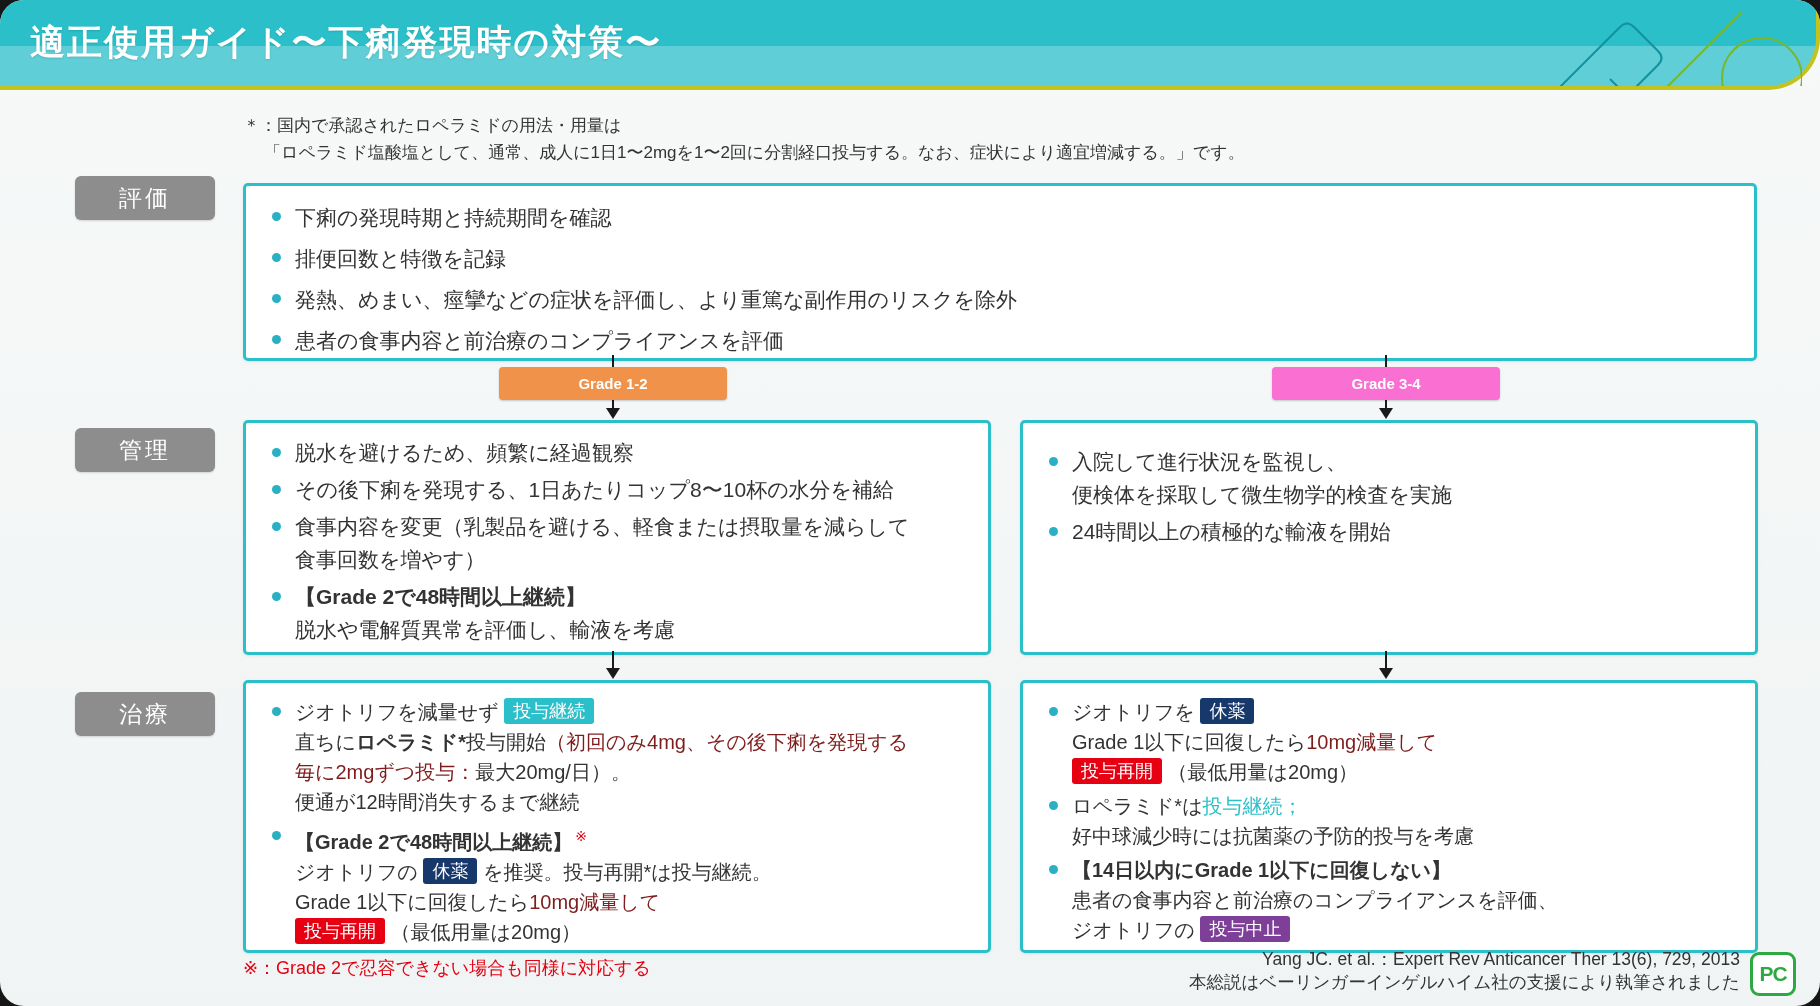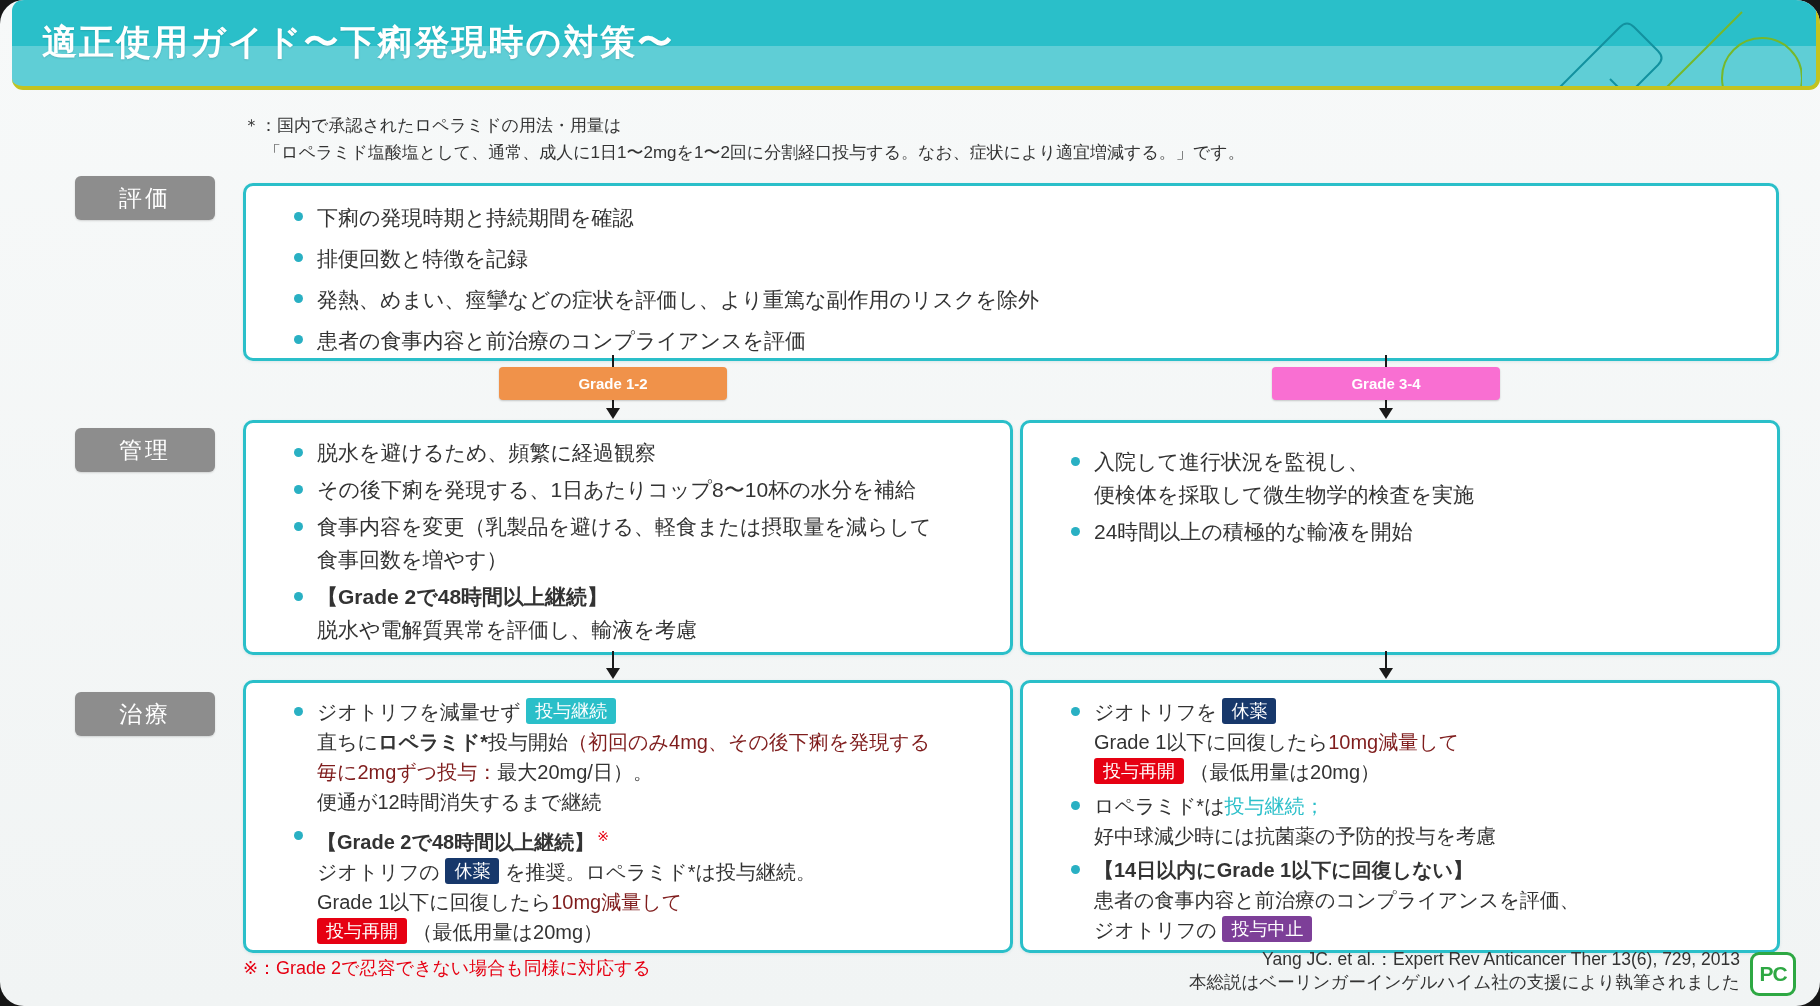--- a/index.html
+++ b/index.html
@@ -4,44 +4,43 @@
 <style>
   html,body{margin:0;padding:0;background:#161616;}
   .page{
     position:relative;width:1820px;height:1006px;margin:0 auto;
     background:linear-gradient(180deg,#f7f9f9 0%,#f1f4f4 100%);
     border-radius:24px;overflow:hidden;
     font-family:"Liberation Sans","DejaVu Sans",sans-serif;color:#333;
   }
   
   .header{
-    position:absolute;left:12px;top:0;right:0;height:86px;
+    position:absolute;left:0;top:0;right:0;height:86px;
     background:linear-gradient(180deg,#2abfc9 0%,#2abfc9 54%,#5fced6 54%,#5fced6 100%);
     border-bottom:4px solid #c2c31f;border-right:4px solid #c2c31f;
     border-bottom-right-radius:52px;
-    border-radius:11px;
   }
   .header h1{
     margin:0;position:absolute;left:30px;top:18px;
     font-size:35px;line-height:48px;font-weight:bold;color:#ffffff;letter-spacing:2px;
     text-shadow:0 1px 2px rgba(0,0,0,0.12);
   }
   .header-decor{position:absolute;right:14px;top:0;width:310px;height:86px;}
   
   .note{position:absolute;left:243px;top:112px;font-size:17px;line-height:27px;color:#333;}
   .note .indent{padding-left:21px;}
   
   .stage-label{
     position:absolute;left:75px;width:140px;height:44px;background:#8d8d8d;border-radius:6px;
     color:#fff;font-size:23px;letter-spacing:3px;display:flex;align-items:center;justify-content:center;
     box-shadow:0 1px 2px rgba(0,0,0,0.15);
   }
   #label-eval{top:176px;} #label-mgmt{top:428px;} #label-treat{top:692px;}
   
-  .cbox{position:absolute;background:#ffffff;border:3px solid #2abfc9;border-radius:10px;box-shadow:0 1px 3px rgba(40,120,130,0.12);padding-left:22px;}
+  .cbox{position:absolute;background:#ffffff;border:3px solid #2abfc9;border-radius:5px;box-shadow:0 1px 3px rgba(40,120,130,0.12);}
   #eval-box{left:243px;top:183px;width:1508px;height:172px;}
   #mgmt-left{left:243px;top:420px;width:742px;height:229px;}
   #mgmt-right{left:1020px;top:420px;width:732px;height:229px;}
   #treat-left{left:243px;top:680px;width:742px;height:267px;}
   #treat-right{left:1020px;top:680px;width:732px;height:267px;}
   .bullets{padding:13px 20px 0 26px;}
   .bullet{display:flex;margin-bottom:4px;}
   .dot{flex:0 0 9px;width:9px;height:9px;border-radius:50%;background:#29b0c3;margin:13px 14px 0 0;}
   .btext{font-size:21px;line-height:36px;color:#333;}
   .line{white-space:nowrap;}
@@ -199,21 +198,21 @@
           <div class="line">便通が12時間消失するまで継続</div>
         </div>
       </div>
       <div class="bullet">
         <span class="dot"></span>
         <div class="btext">
           <div class="line">
             <span class="b">【Grade 2で48時間以上継続】</span><span class="sup">※</span>
           </div>
           <div class="line">
-            <span>ジオトリフの </span><span class="tag tag-rest">休薬</span><span> を推奨。ロペラミド*は投与継続。</span>
+            <span>ジオトリフの </span><span class="tag tag-rest">休薬</span><span> を推奨。投与再開*は投与継続。</span>
           </div>
           <div class="line">
             <span>Grade 1以下に回復したら</span><span class="red">10mg減量して</span>
           </div>
           <div class="line">
             <span class="tag tag-resume">投与再開</span>
             <span>（最低用量は20mg）</span>
           </div>
         </div>
       </div>

